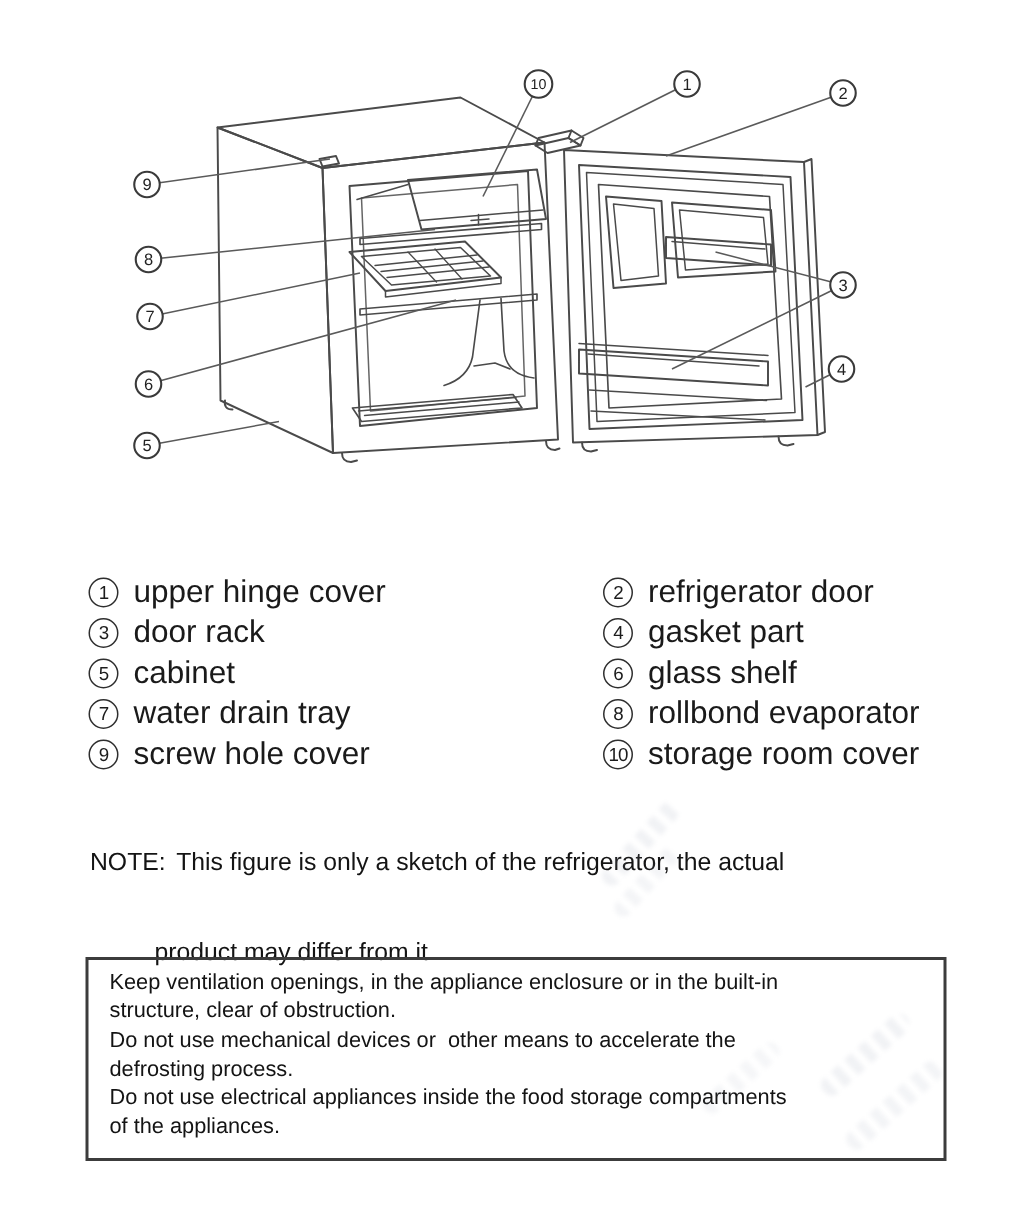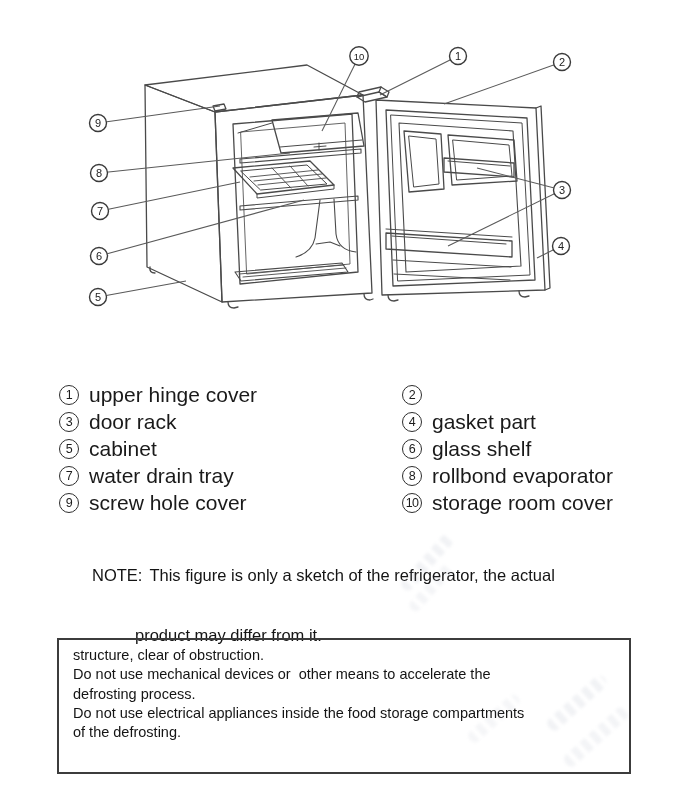--- a/index.html
+++ b/index.html
@@ -22,21 +22,21 @@
     box-sizing:border-box;
     width:20px; height:20px; min-width:20px;
     border:1.7px solid #2e2e2e; border-radius:50%;
     display:flex; align-items:center; justify-content:center;
     font-size:12.5px; letter-spacing:-0.6px; color:#1c1c1c;
   }
   .legend-label { font-size:21px; white-space:nowrap; }
 
   
   .note {
-    position:absolute; left:92px; top:564px; width:560px;
+    position:absolute; left:60px; top:564px; width:560px;
     font-size:16.5px; line-height:22px; color:#141414;
   }
   .note .note-prefix { margin-right:7px; }
   .note .note-line2 { padding-left:43px;margin-top:38px; }
 
   
   .warning-box {
     position:absolute; left:57px; top:638px;
     width:574px; height:136px; box-sizing:border-box;
     border:2px solid #3c3c3c;
@@ -226,20 +226,21 @@
   </div>
   <div class="legend-row">
     <span class="cnum">9</span>
     <span class="legend-label">screw hole cover</span>
   </div>
 </div>
 
 <div class="legend-col right">
   <div class="legend-row">
     <span class="cnum">2</span>
+    <span class="legend-label">refrigerator door</span>
   </div>
   <div class="legend-row">
     <span class="cnum">4</span>
     <span class="legend-label">gasket part</span>
   </div>
   <div class="legend-row">
     <span class="cnum">6</span>
     <span class="legend-label">glass shelf</span>
   </div>
   <div class="legend-row">
@@ -253,24 +254,25 @@
 </div>
 
 <div class="note">
   <div>
     <span class="note-prefix">NOTE:</span><span>This figure is only a sketch of the refrigerator, the actual</span>
   </div>
   <div class="note-line2">product may differ from it.</div>
 </div>
 
 <div class="warning-box">
+  <div class="warn-line">Keep ventilation openings, in the appliance enclosure or in the built-in</div>
   <div class="warn-line">structure, clear of obstruction.</div>
   <div class="warn-line">Do not use mechanical devices or  other means to accelerate the</div>
   <div class="warn-line">defrosting process.</div>
   <div class="warn-line">Do not use electrical appliances inside the food storage compartments</div>
-  <div class="warn-line">of the defrosting.</div>
+  <div class="warn-line">of the appliances.</div>
 </div>
 
 <div class="wm wm-a"></div>
 <div class="wm wm-a2"></div>
 <div class="wm wm-b"></div>
 <div class="wm wm-b2"></div>
 <div class="wm wm-c"></div>
 
 </body></html>

